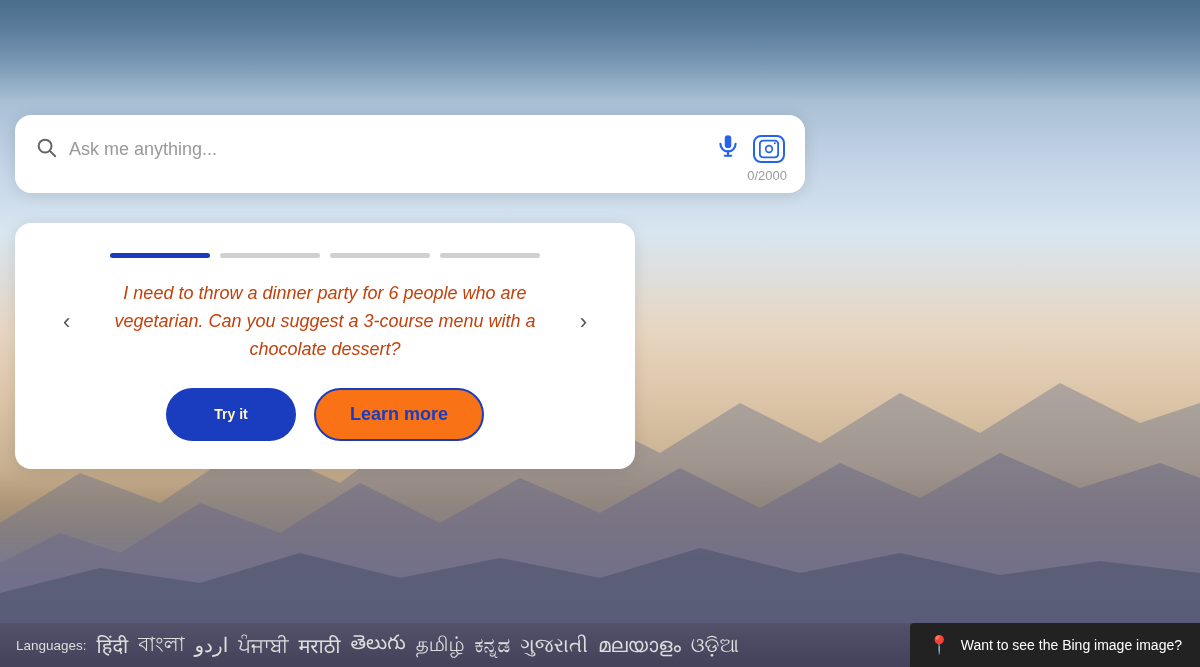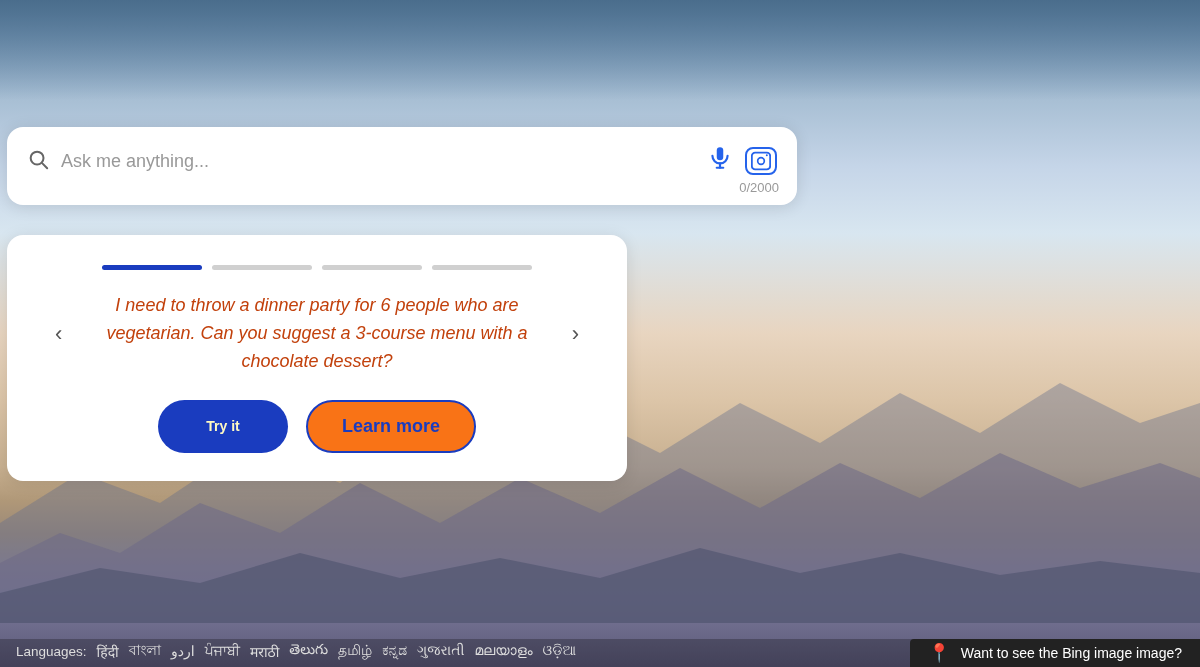--- a/index.html
+++ b/index.html
@@ -35,23 +35,22 @@
       z-index: 0;
     }
 
     
     .content {
       position: relative;
       z-index: 10;
       display: flex;
       flex-direction: column;
       align-items: flex-start;
-      padding-left: 7px;
+      padding-left: 15px;
       padding-top: 115px;
-      margin-top: 12px;
     }
 
     
     .search-box {
       background: white;
       border-radius: 16px;
       padding: 18px 20px 28px 20px;
       width: 790px;
       box-shadow: 0 2px 16px rgba(0,0,0,0.12);
       position: relative;
@@ -205,43 +204,43 @@
       cursor: pointer;
       min-width: 145px;
     }
 
     
     .footer {
       position: absolute;
       bottom: 0;
       left: 0;
       right: 0;
-      height: 28px;
+      height: 44px;
       background: rgba(0,0,0,0.25);
       display: flex;
-      align-items: flex-start;
+      align-items: center;
       z-index: 20;
     }
 
     .languages-section {
       display: flex;
       align-items: center;
       gap: 10px;
       padding-left: 16px;
       flex: 1;
     }
 
     .languages-label {
       color: #ddd;
       font-size: 13.5px;
     }
 
     .language-link {
       color: #ddd;
-      font-size: 14px;
+      font-size: 20px;
       text-decoration: none;
       cursor: pointer;
       font-family: Liberation Serif, serif;
     }
 
     .bing-banner {
       background: #222;
       color: white;
       display: flex;
       align-items: center;

